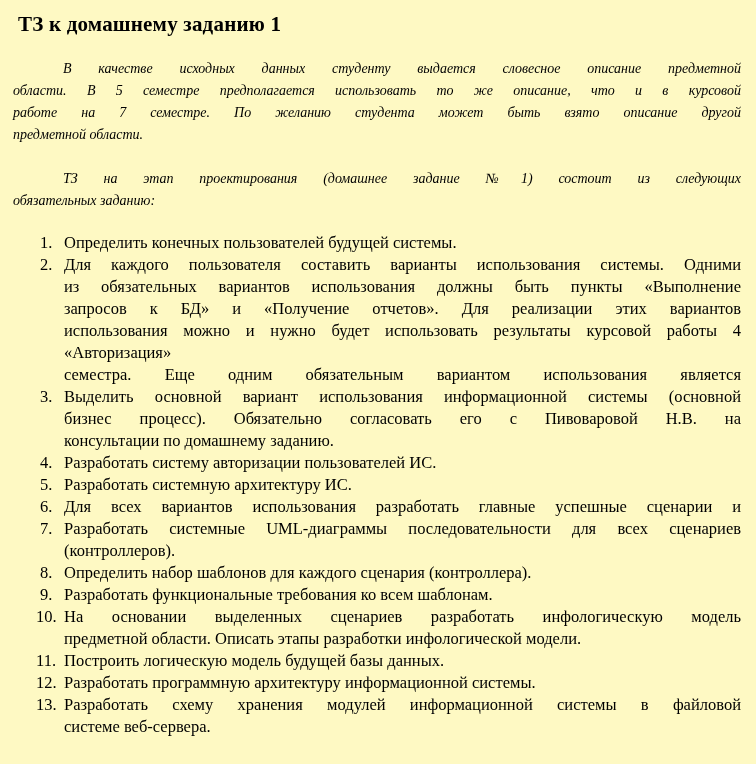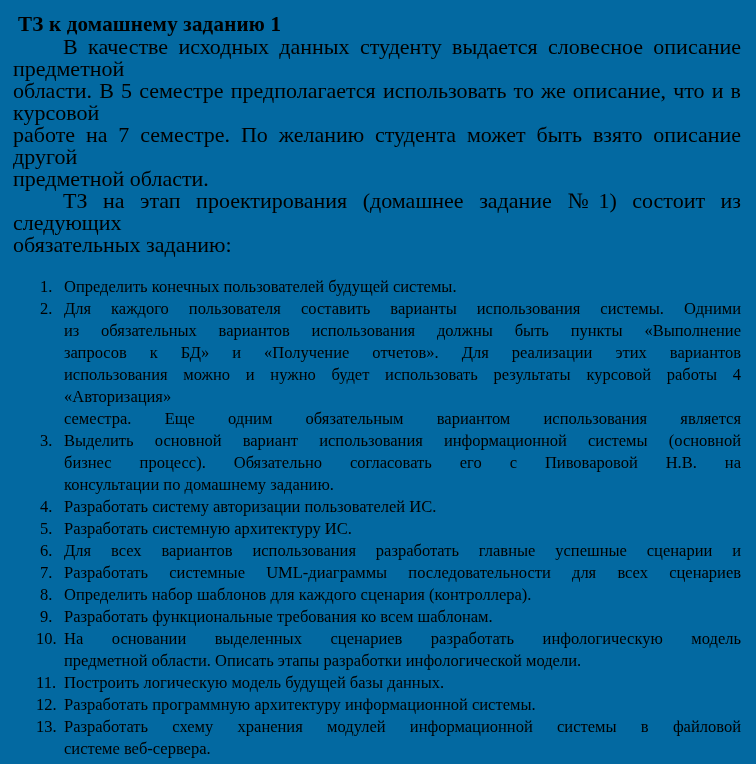--- a/index.html
+++ b/index.html
@@ -13,32 +13,34 @@
     overflow: hidden;
     color: #000000;
     font-family: "Liberation Serif", serif;
   }
   .page {
     position: relative;
     box-sizing: border-box;
     width: 756px;
     height: 764px;
     padding: 12px 15px 0 13px;
-    background: #0369a1;
+    background: #fef9c3;
   }
   .title {
     margin: 0 0 0 5px;
     font-family: "Liberation Serif", serif;
     font-size: 21px;
     font-weight: bold;
     line-height: 24px;
     letter-spacing: 0.2px;
   }
   .paragraph {
-    font-size: 22px;
+    margin-top: 22px;
+    font-size: 14px;
+    font-style: italic;
   }
   .paragraph .line,
   .task-item .line {
     line-height: 22px;
     text-align: justify;
     text-align-last: justify;
   }
   .paragraph .line.last,
   .task-item .line.last {
     text-align-last: left;
@@ -114,20 +116,21 @@
         <span class="marker">5.</span>
         <div class="line first last">Разработать системную архитектуру ИС.</div>
       </li>
       <li class="task-item">
         <span class="marker">6.</span>
         <div class="line first">Для всех вариантов использования разработать главные успешные сценарии и</div>
       </li>
       <li class="task-item">
         <span class="marker">7.</span>
         <div class="line first">Разработать системные UML-диаграммы последовательности для всех сценариев</div>
+        <div class="line last">(контроллеров).</div>
       </li>
       <li class="task-item">
         <span class="marker">8.</span>
         <div class="line first last">Определить набор шаблонов для каждого сценария (контроллера).</div>
       </li>
       <li class="task-item">
         <span class="marker">9.</span>
         <div class="line first last">Разработать функциональные требования ко всем шаблонам.</div>
       </li>
       <li class="task-item">

